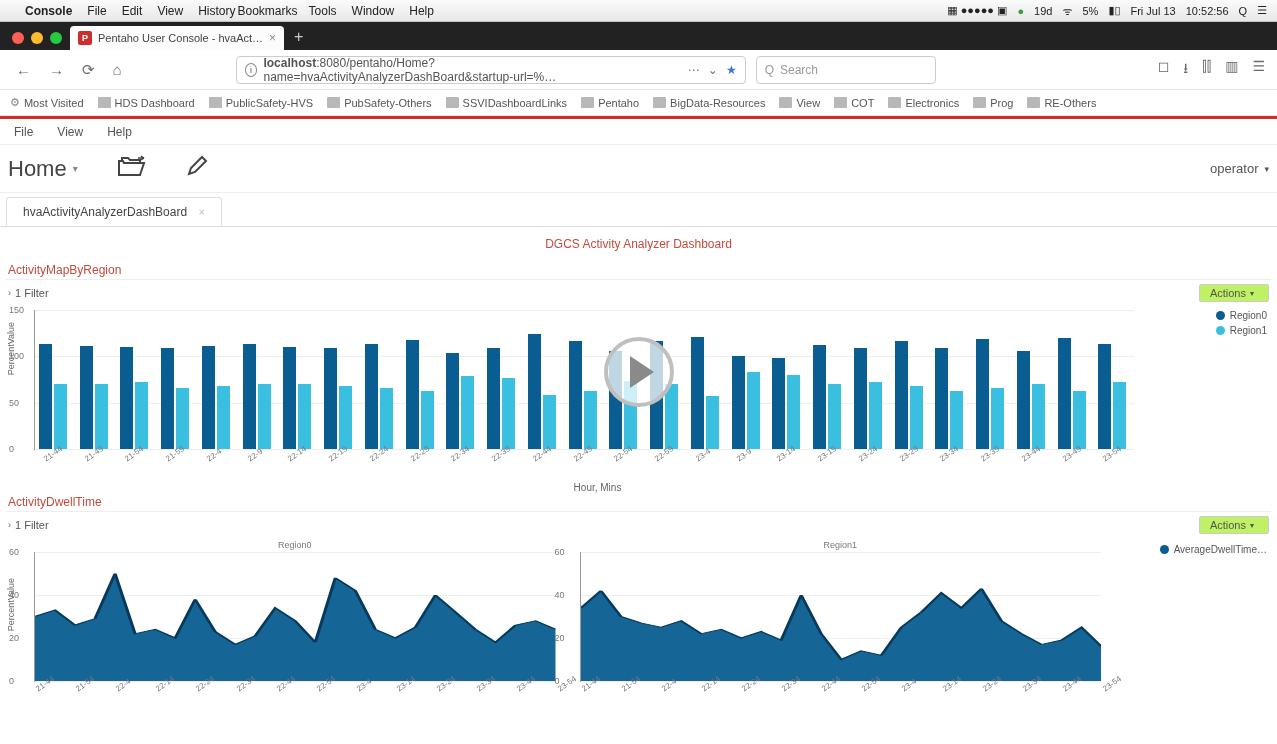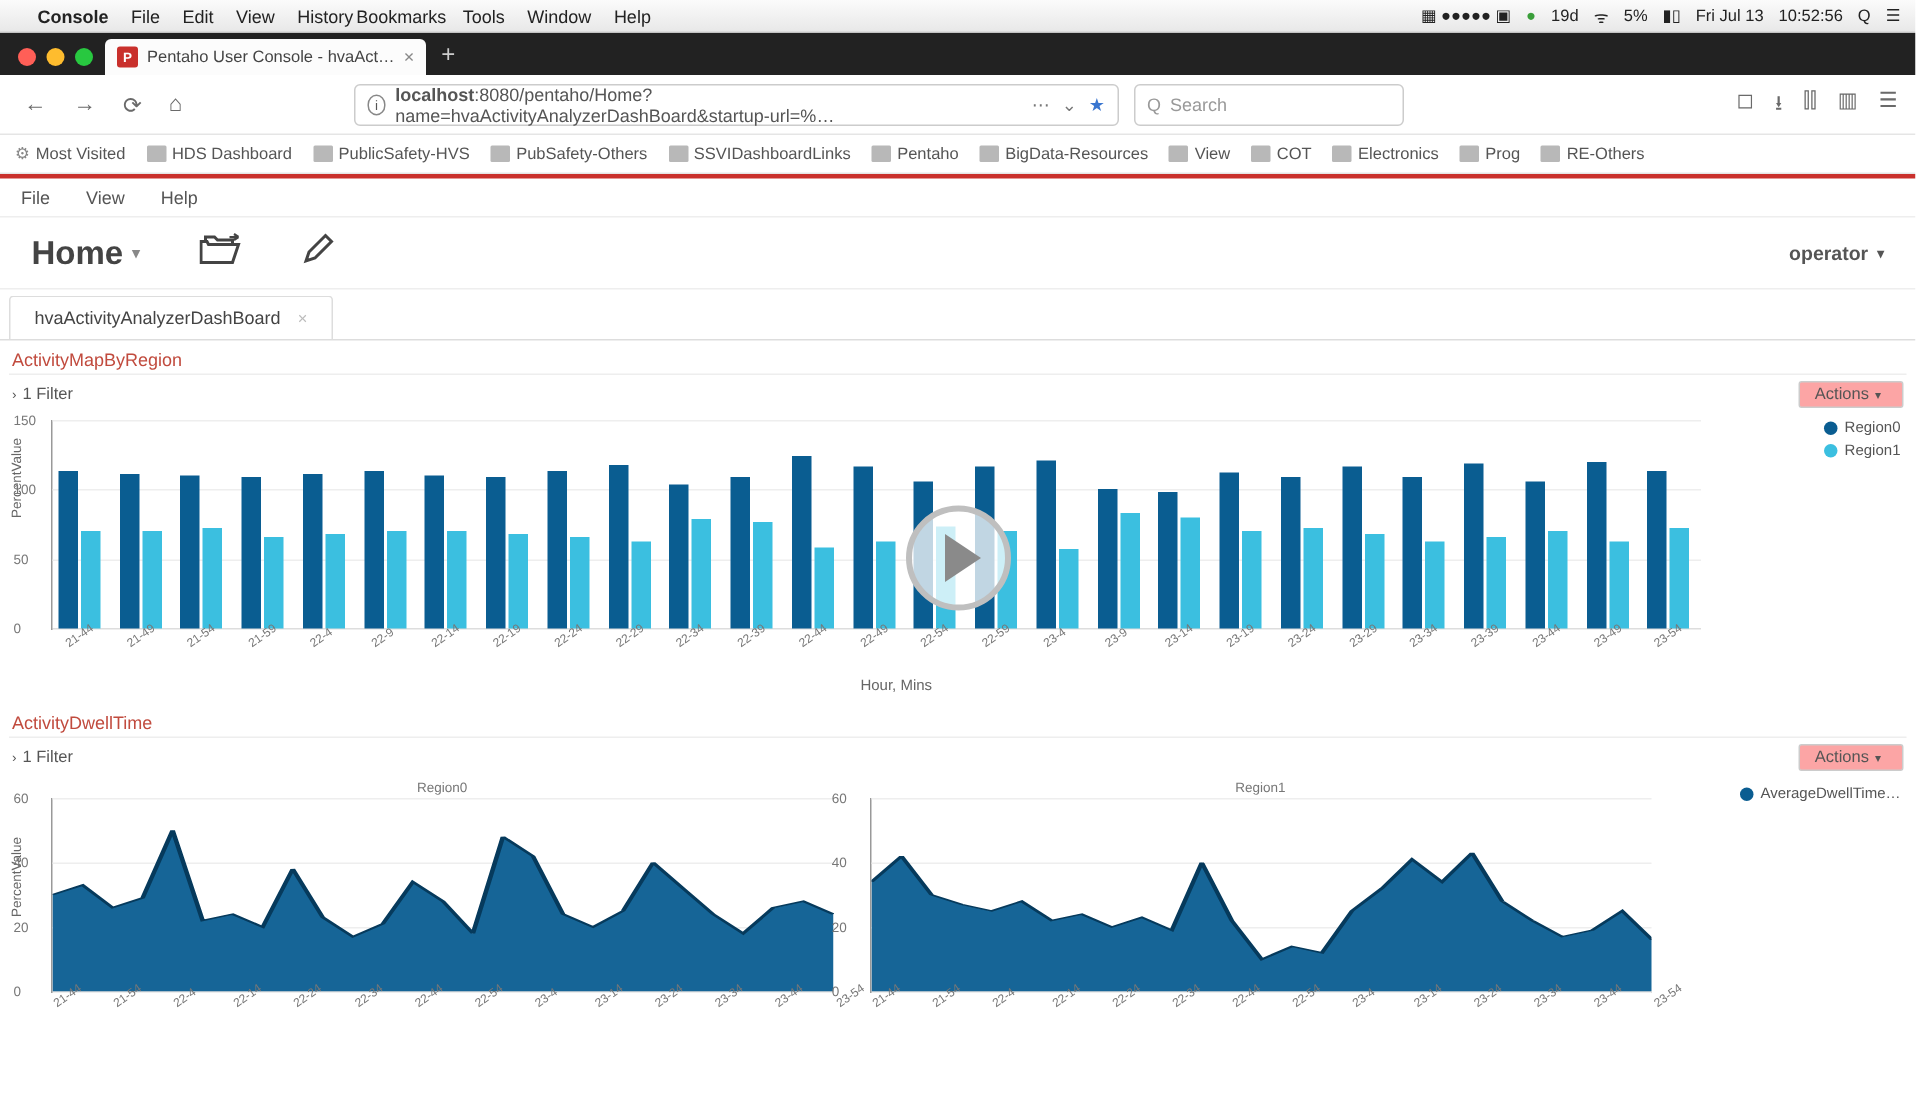--- a/index.html
+++ b/index.html
@@ -33,38 +33,38 @@
 
 #bm-bar { height:26px; background:#fff; border-bottom:1px solid #e5e5e5; display:flex; align-items:center; padding:0 10px; gap:14px; font-size:11px; color:#555; }
 .bm-item { display:flex; align-items:center; gap:4px; }
 .bm-folder { width:13px;height:11px;background:#b8b8b8;border-radius:1px;position:relative;}
 .bm-cog { color:#888; }
 
 .redline { height:3px; background:#c9302c; }
 
 
 #pentaho-menu { height:26px; display:flex; align-items:center; padding:0 14px; gap:24px; font-size:12px; color:#555; border-bottom:1px solid #eee;}
-#pentaho-tools { height:48px; display:flex; align-items:center; padding:0 21px; gap:40px; border-bottom:1px solid #eee;font-weight:bold;}
+#pentaho-tools { height:48px; display:flex; align-items:center; padding:0 8px; gap:40px; border-bottom:1px solid #eee;}
 #pentaho-tools .home { font-size:22px; color:#444; display:flex; align-items:center; gap:6px;}
 #pentaho-tools .home .caret { font-size:10px; color:#888;}
 .tool-icon { font-size:20px; color:#555; }
 .user-area { margin-left:auto; font-size:13px; color:#555; display:flex; align-items:center; gap:6px;}
 
 
 #dash-tab-row { height:34px; border-bottom:1px solid #ddd; display:flex; align-items:flex-end;}
 .dash-tab { border:1px solid #ddd; border-bottom:none; padding:7px 16px; font-size:12px; color:#444; background:#fff; border-radius:3px 3px 0 0; margin-left:6px;}
 .dash-tab .x { color:#bbb; margin-left:8px; font-size:11px;}
 
 
 #dash { padding:4px 6px 0; }
 .dash-title { text-align:center; font-size:12px; color:#c14b3e; padding:6px 0 10px;}
 .panel-head { font-size:12px; color:#c14b3e; padding:2px 2px; border-bottom:1px solid #eee;}
 .filter-row { display:flex; align-items:center; font-size:11px; color:#555; padding:4px 2px 2px;}
 .filter-row .caret { margin-right:4px; font-size:9px;}
-.actions-btn { margin-left:auto; font-size:11px; border:1px solid #ccc; background:#fca5a5; padding:2px 10px; border-radius:2px; display:flex; align-items:center; gap:4px;}
+.actions-btn { margin-left:auto; font-size:11px; border:1px solid #ccc; background:#bef264; padding:2px 10px; border-radius:2px; display:flex; align-items:center; gap:4px;}
 .actions-btn .caret { font-size:8px;}
 
 
 .chart-wrap { position:relative; padding-left:28px; padding-right:110px; }
 .ylabel-vert { position:absolute; left:0; top:50%; transform:rotate(-90deg) translateX(50%); transform-origin:left top; font-size:9px; color:#666; white-space:nowrap;}
 .bar-plot { position:relative; height:140px; border-left:1px solid #999; border-bottom:1px solid #999; margin-top:6px;}
 .bar-group { position:absolute; bottom:0; width:28px; display:flex; gap:2px; align-items:flex-end;}
 .bar { flex:1; }
 .bar.s0 { background:#0a5d91; }
 .bar.s1 { background:#3bbfe0; }
@@ -231,20 +231,21 @@
 </div>
 
 <div id="dash-tab-row">
   <div class="dash-tab">
     <span>hvaActivityAnalyzerDashBoard</span>
     <span class="x">×</span>
   </div>
 </div>
 
 <div id="dash">
+  <div class="dash-title">DGCS Activity Analyzer Dashboard</div>
 
   <div class="panel-head">ActivityMapByRegion</div>
   <div class="filter-row">
     <span class="caret">›</span>
     <span>1 Filter</span>
     <span class="actions-btn">
       <span>Actions</span>
         <span class="caret">▾</span>
     </span>
   </div>
@@ -403,21 +404,21 @@
           <span class="legend-sw" style="background:#0a5d91"></span>
           <span>Region0</span>
         </div>
         <div class="legend-item">
           <span class="legend-sw" style="background:#3bbfe0"></span>
           <span>Region1</span>
         </div>
       </div>
   </div>
 
-  <div class="panel-head" style="margin-top:10px">ActivityDwellTime</div>
+  <div class="panel-head" style="">ActivityDwellTime</div>
   <div class="filter-row">
     <span class="caret">›</span>
     <span>1 Filter</span>
     <span class="actions-btn">
       <span>Actions</span>
         <span class="caret">▾</span>
     </span>
   </div>
   <div style="position:relative">
     <span class="ylabel-vert" style="top:70%">PercentValue</span>

